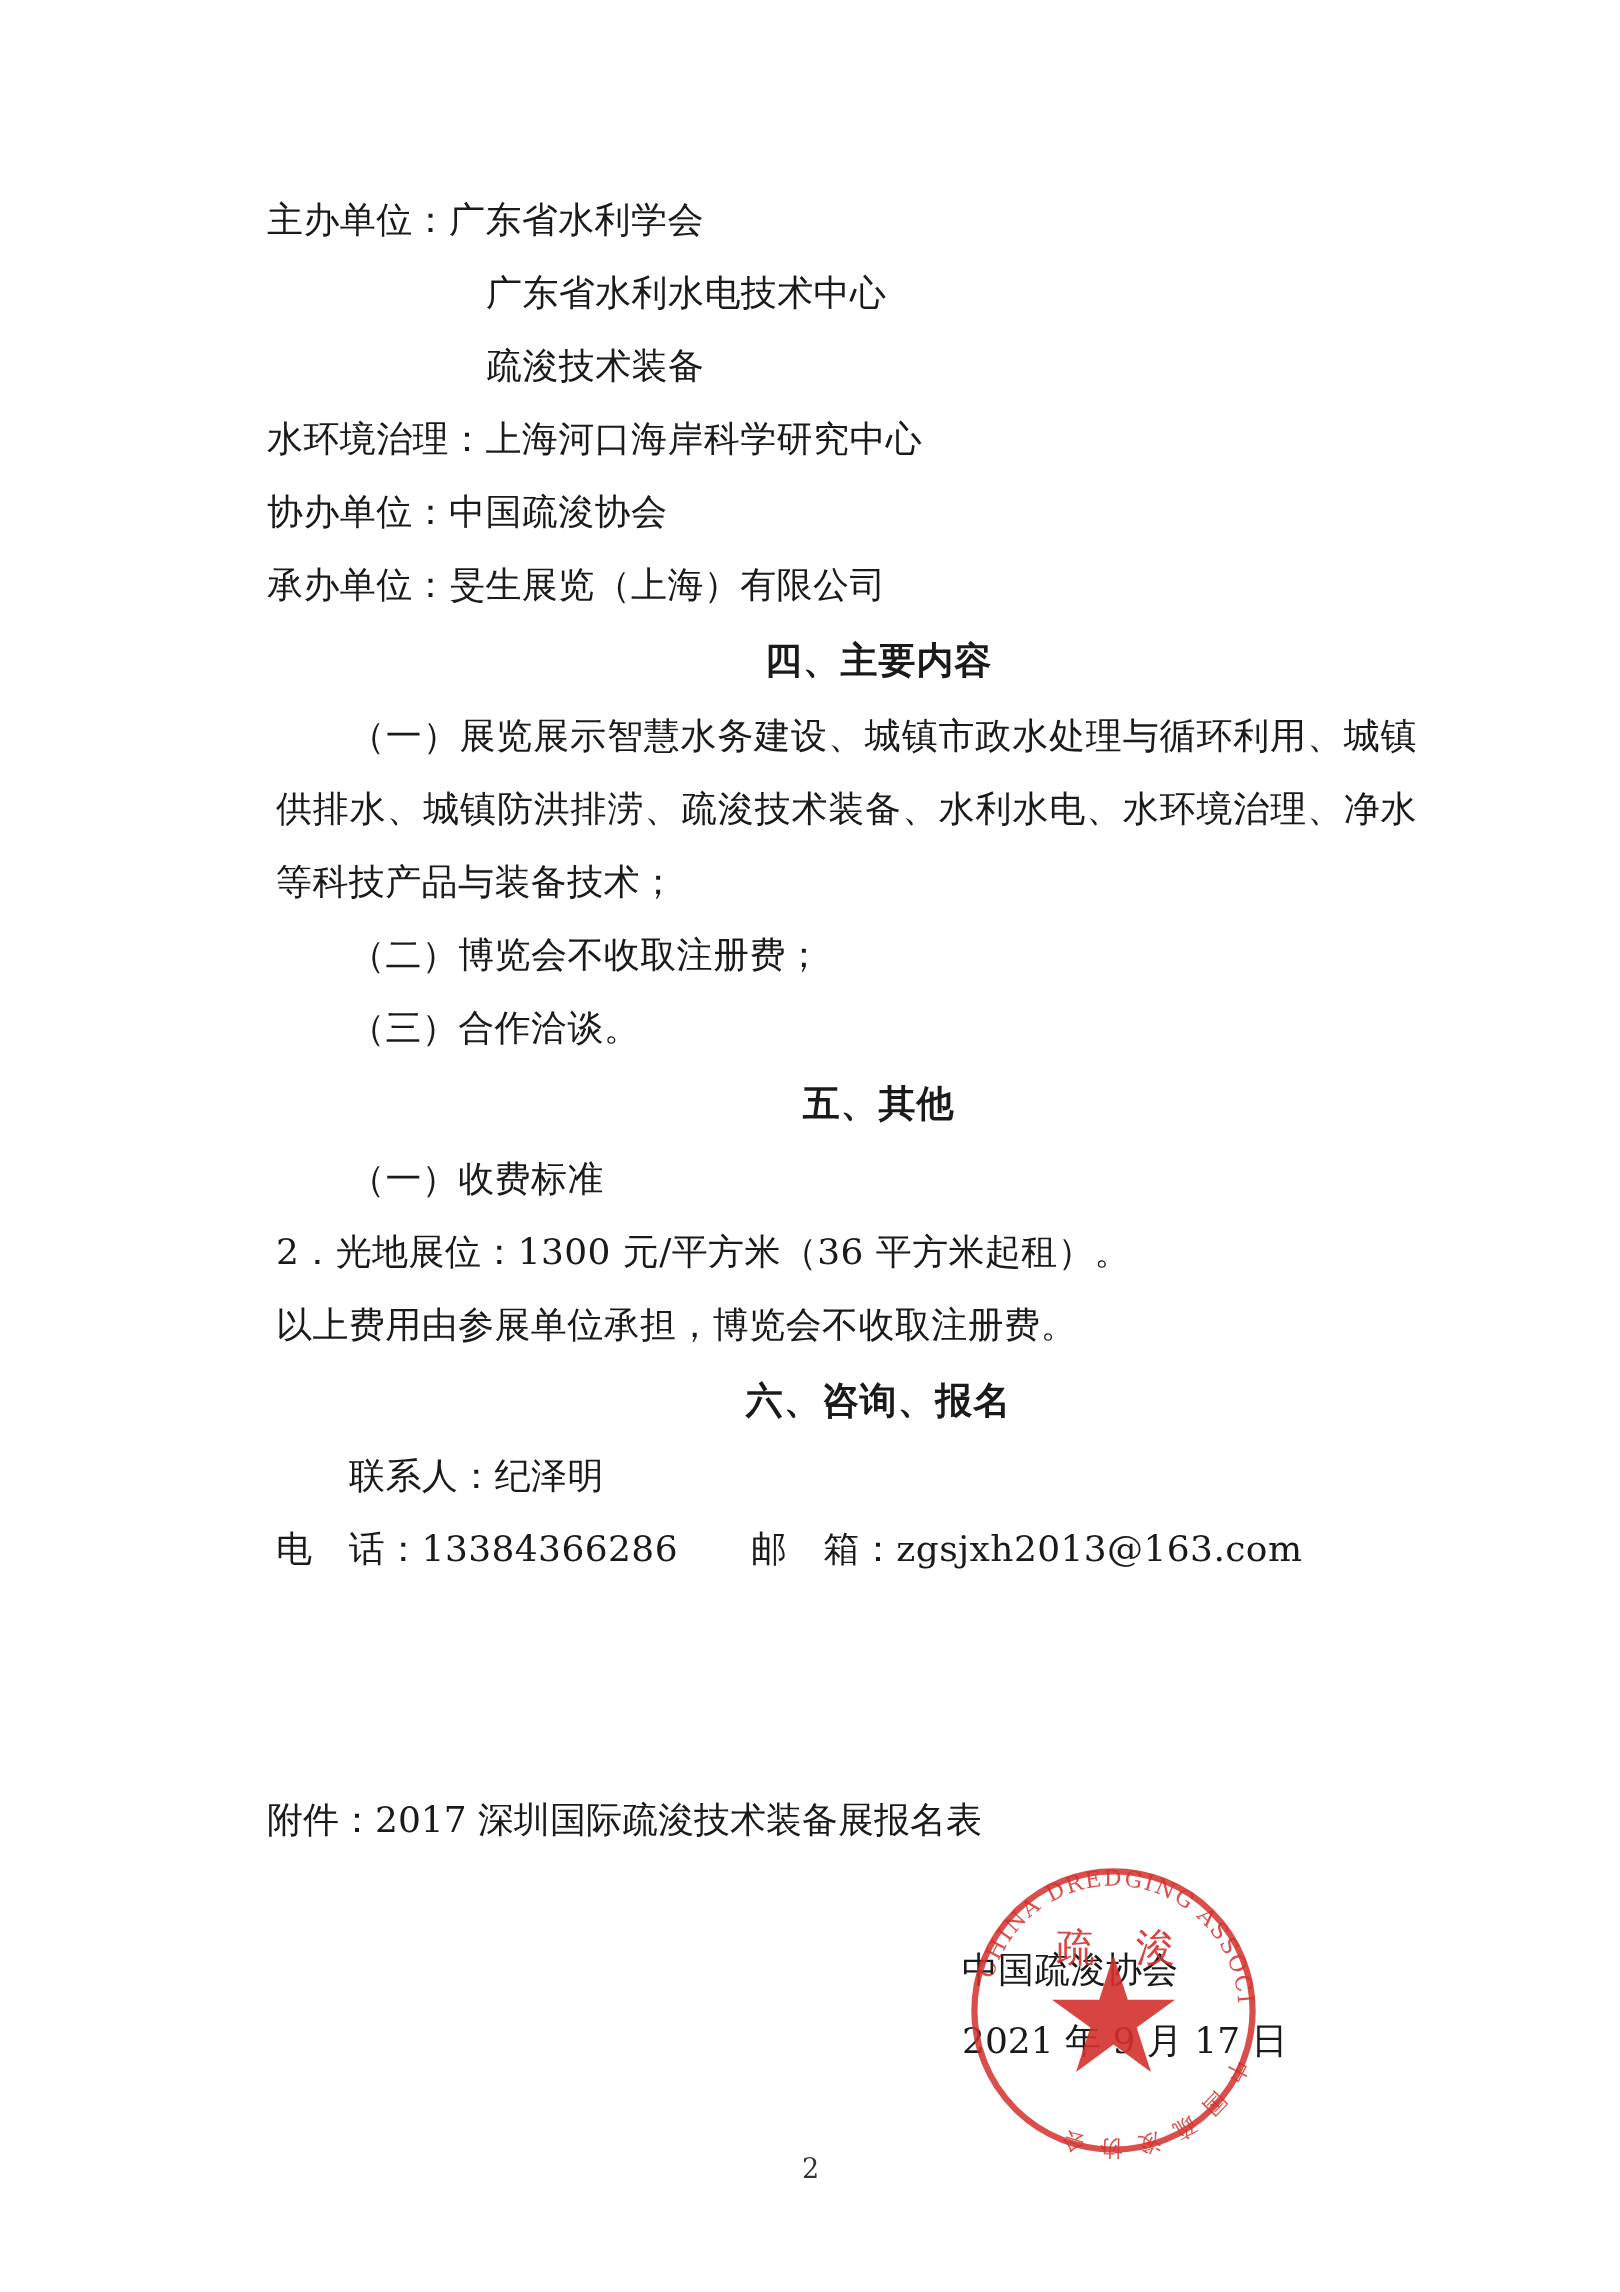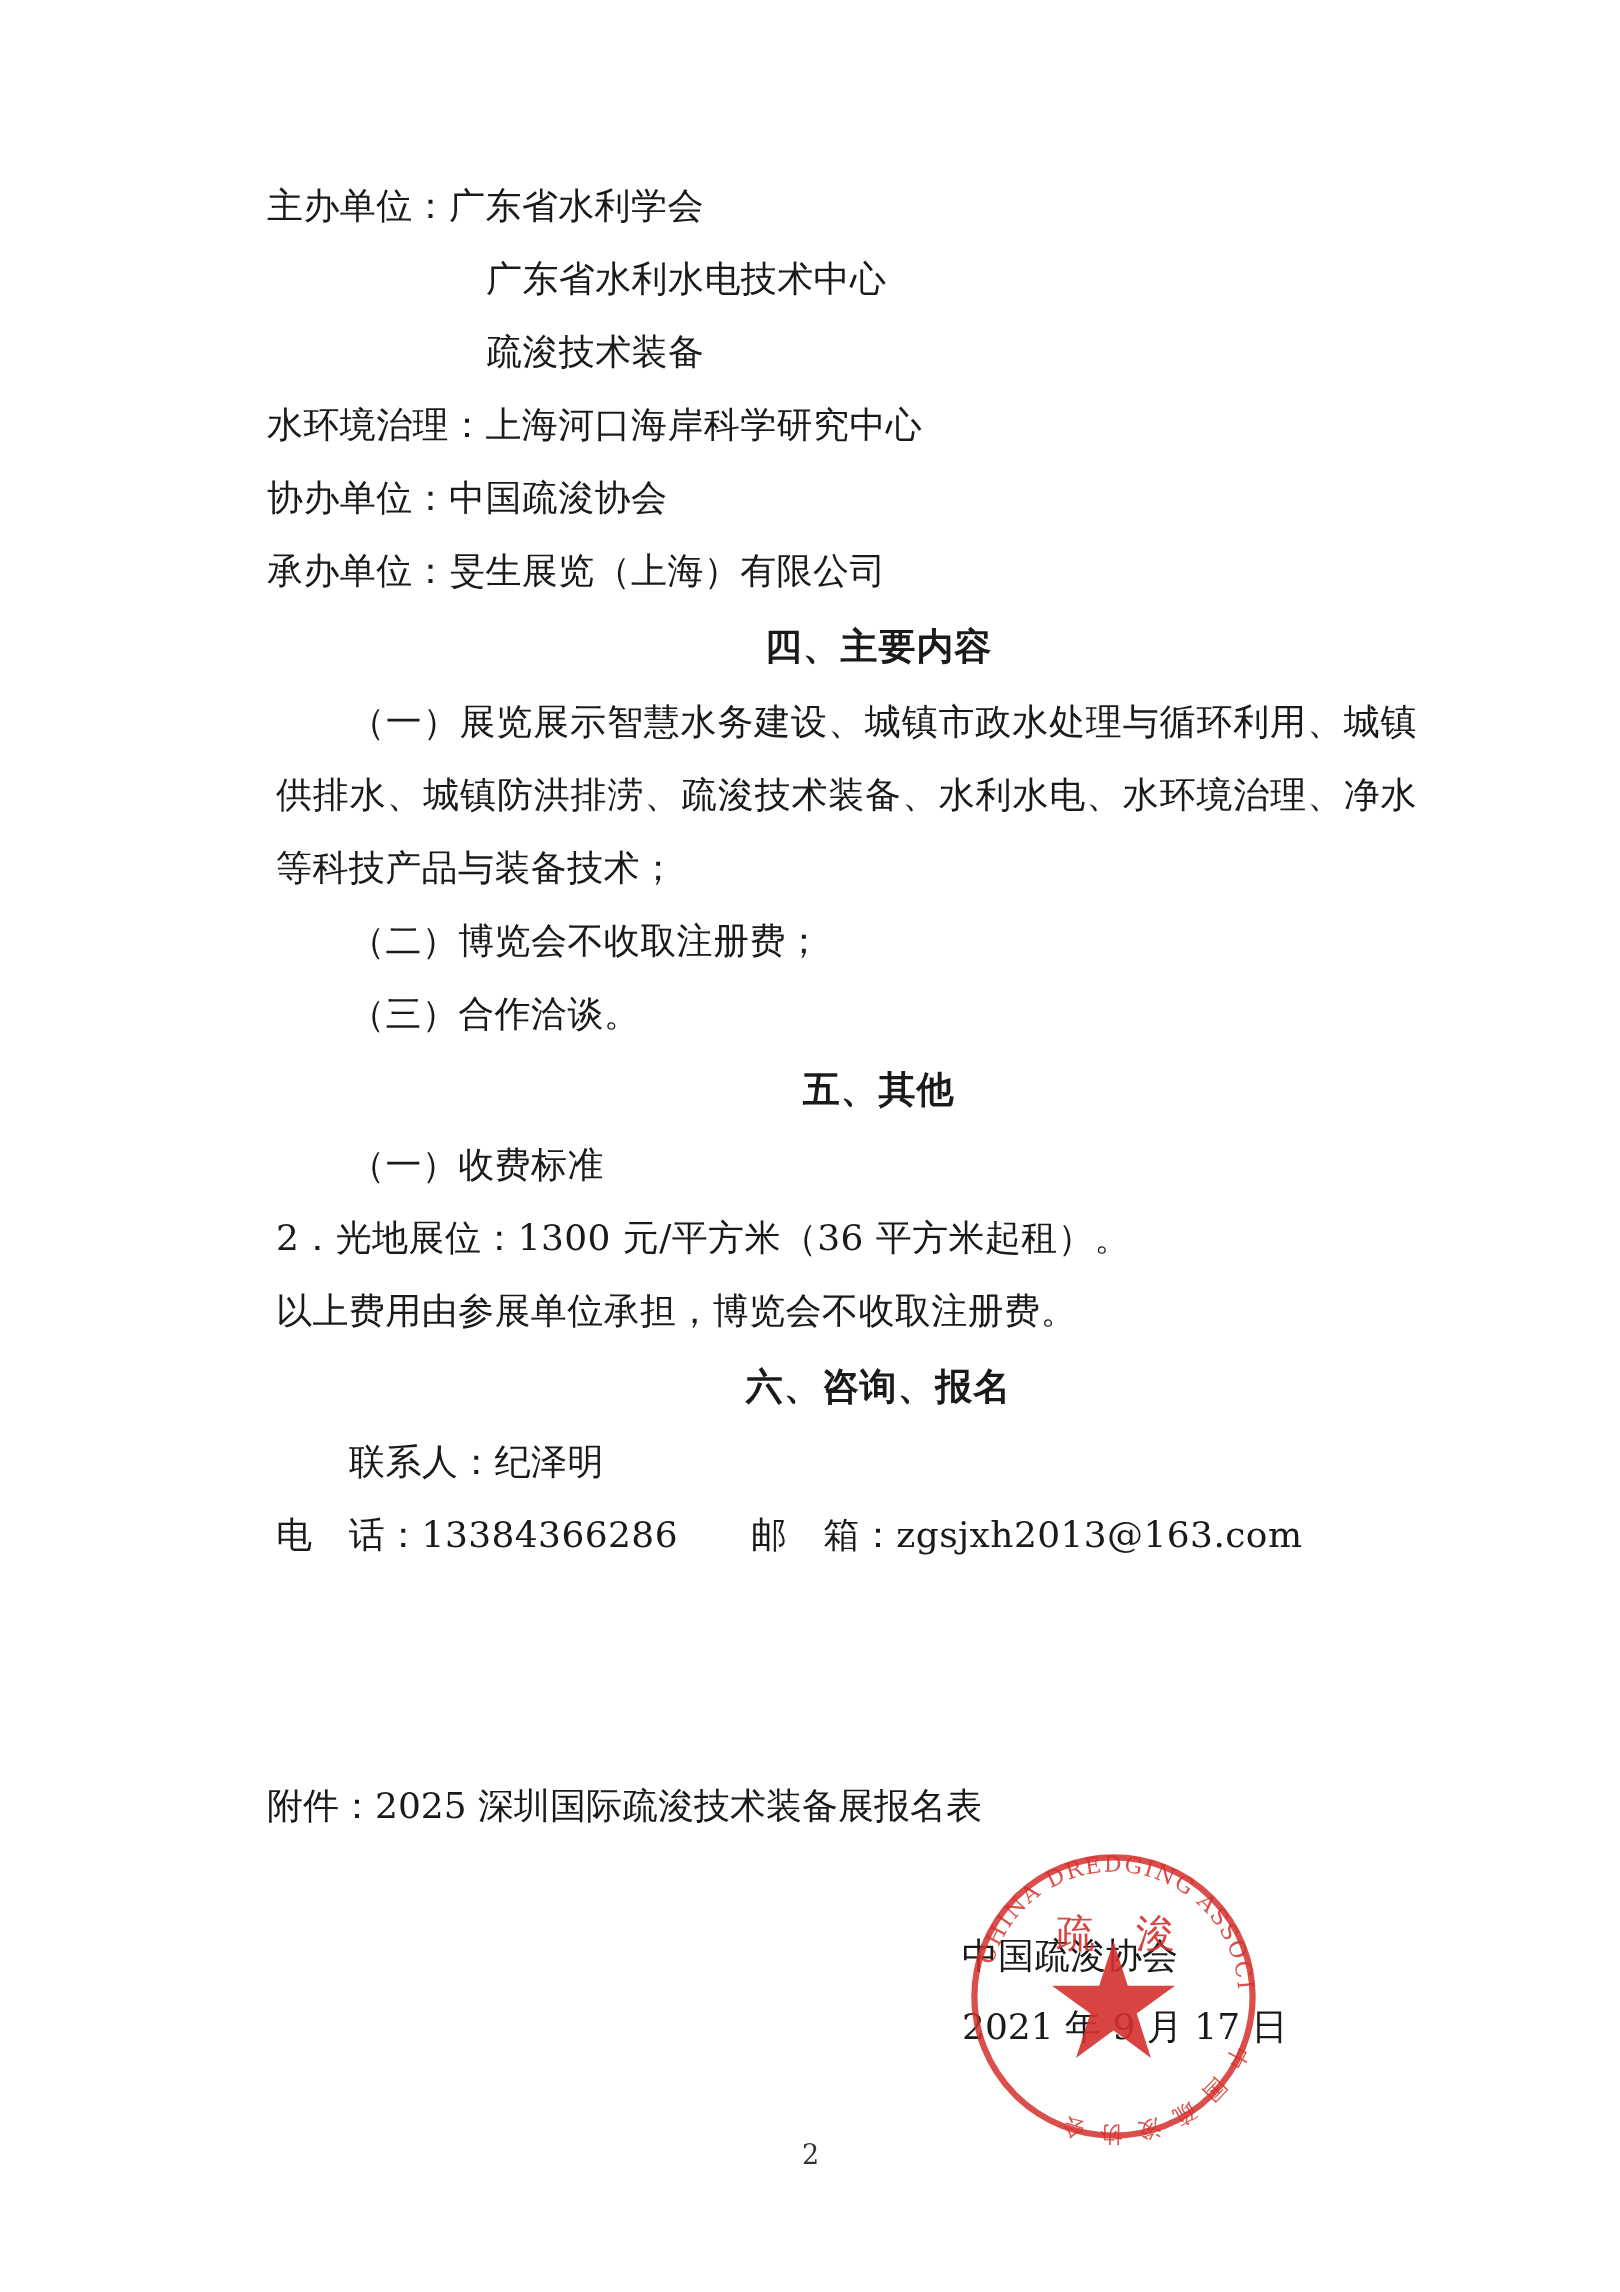--- a/index.html
+++ b/index.html
@@ -10,21 +10,21 @@
   body {
     width: 1621px;
     height: 2293px;
     position: relative;
     font-family: "DejaVu Serif", "Liberation Serif", serif;
     color: #1a1a1a;
     overflow: hidden;
   }
   .page {
     position: absolute;
-    left: 0; top: 0;
+    left: 0; top: 14px;
     width: 1621px;
     height: 1762px;
     background: #fff;
   }
   .content {
     position: absolute;
     left: 267px;
     top: 169px;
     width: 1150px;
   }
@@ -128,21 +128,21 @@
     <div class="wrap">以上费用由参展单位承担，博览会不收取注册费。</div>
 
     <div class="heading">六、咨询、报名</div>
 
     <div class="wrap para-indent">联系人：纪泽明</div>
 
     <div class="wrap">电　话：13384366286　　邮　箱：zgsjxh2013@163.com</div>
 
   </div>
 
-  <div class="attach">附件：2025 深圳国际疏浚技术装备展报名表</div>
+  <div class="attach">附件：2017 深圳国际疏浚技术装备展报名表</div>
 
   <div class="sig-block">
     <div class="sign-line">中国疏浚协会</div>
     <div class="sign-line">2021 年 9 月 17 日</div>
   </div>
 
   <div class="stamp">
     <svg width="321" height="321" viewBox="0 0 360 360" xmlns="http://www.w3.org/2000/svg">
       <defs>
         <path id="outerArc" d="M 180,180 m -146,0 a 146,146 0 1,1 292,0 a 146,146 0 1,1 -292,0"></path>

